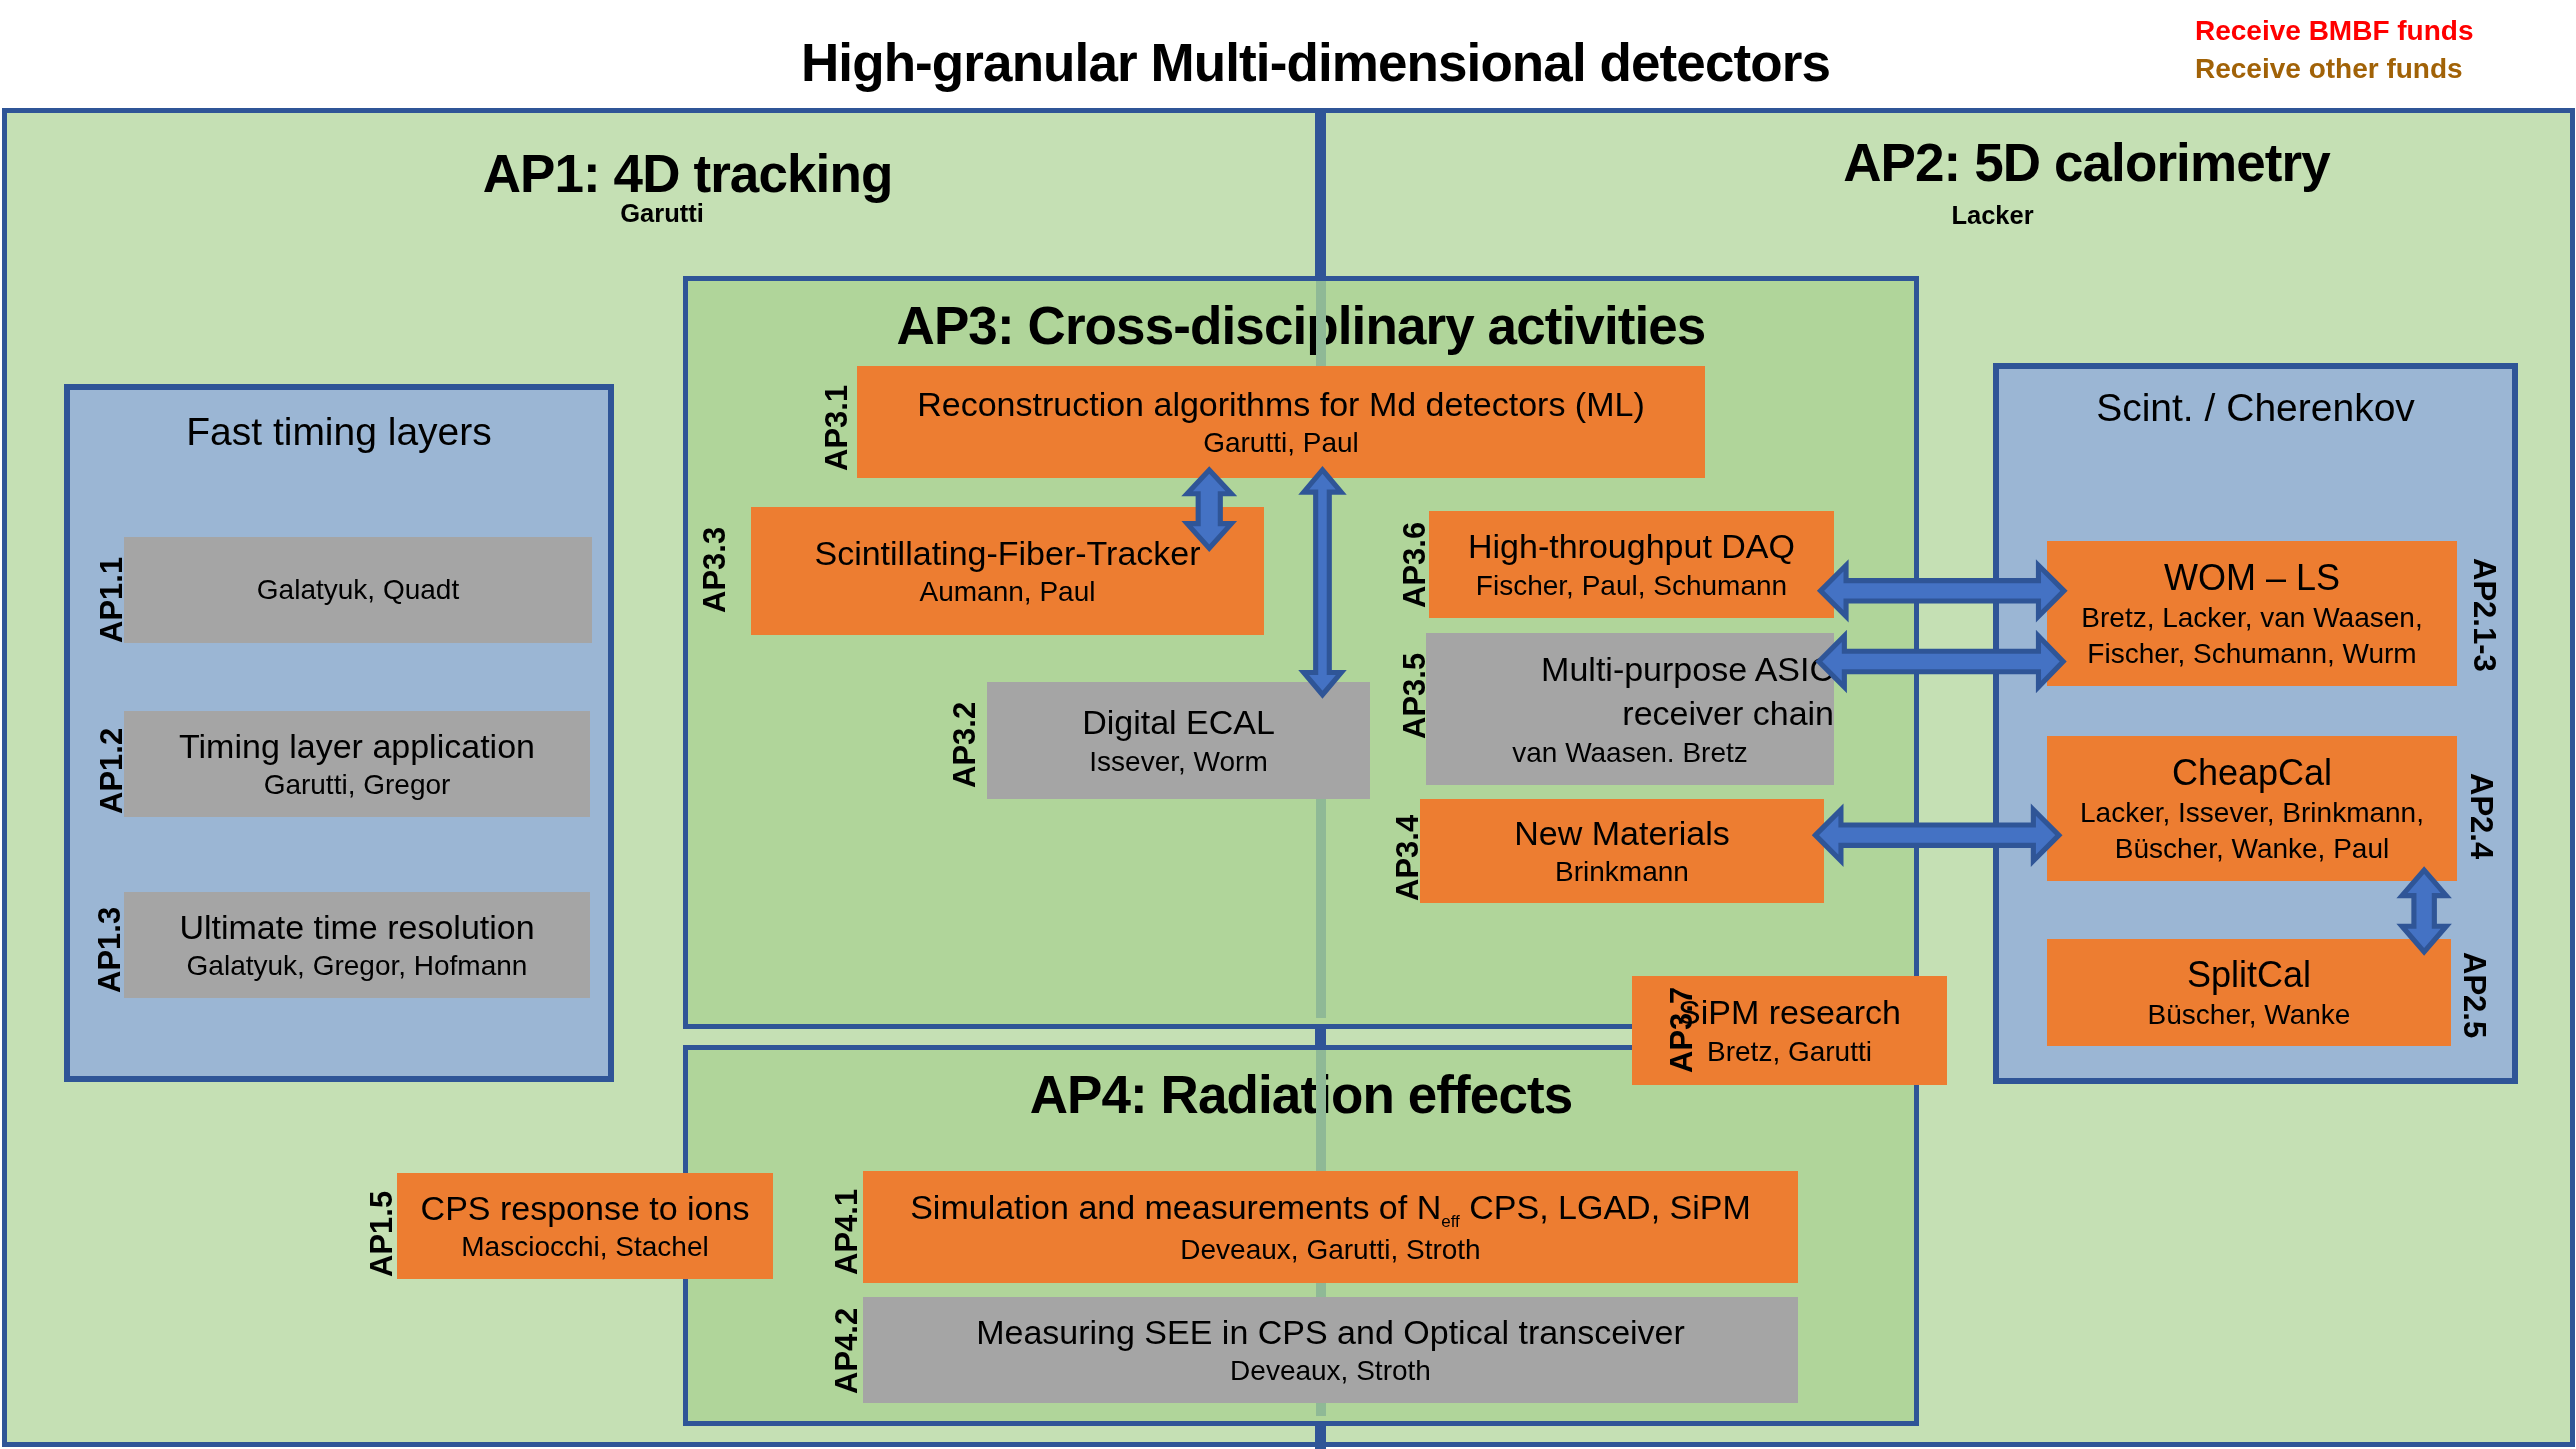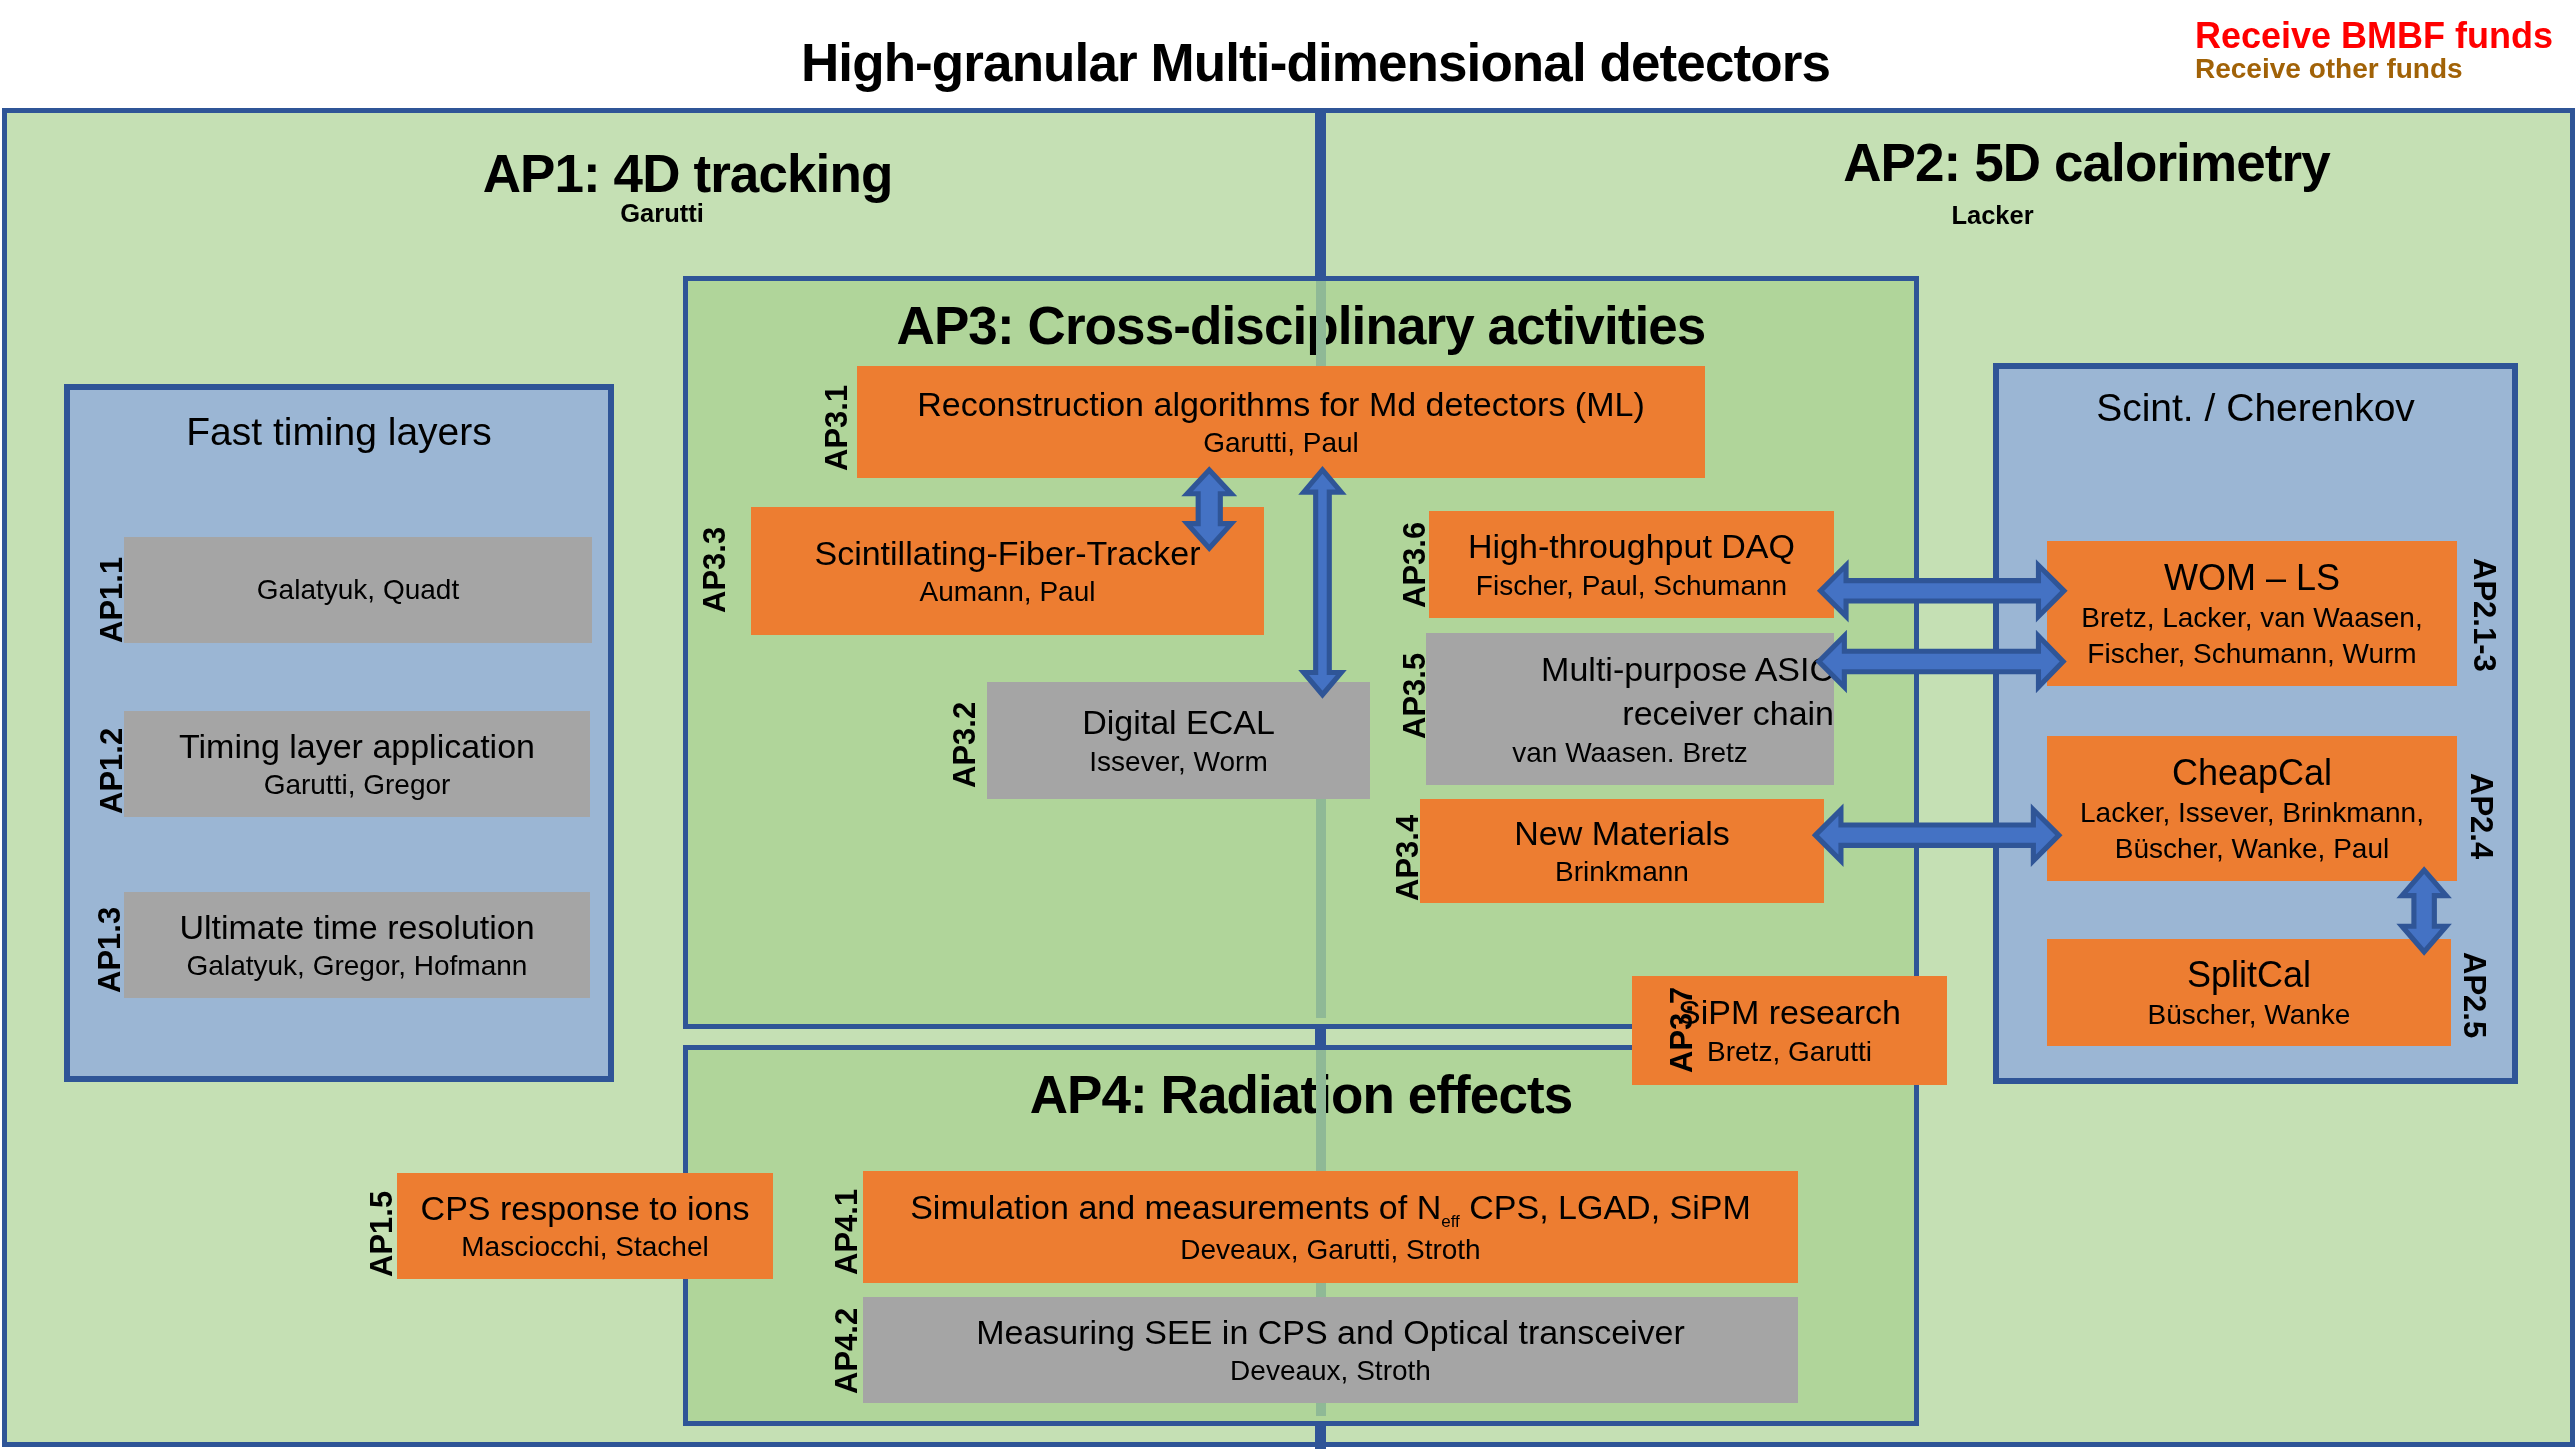--- a/index.html
+++ b/index.html
@@ -1,20 +1,20 @@
 <!DOCTYPE html>
 <html style="font-size:13.6px"><head>
 <meta charset="utf-8">
 <style>
   html, body { margin:0; padding:0; }
   body { width:2576px; height:1449px; position:relative; background:#ffffff; overflow:hidden;
          font-family:"Liberation Sans", "DejaVu Sans", sans-serif; color:#000; }
   .abs { position:absolute; }
   .title { left:0; width:2631px; top:32px; text-align:center; font-size:53px; font-weight:bold; letter-spacing:-0.9px; }
-  .legend-bmbf { left:2195px; top:15.3px; font-size:36px; font-weight:bold; color:#ff0000;text-align:right; }
+  .legend-bmbf { left:2195px; top:15.3px; font-size:28px; font-weight:bold; color:#ff0000;text-align:right; }
   .legend-other { left:2195px; top:53px; font-size:28px; font-weight:bold; color:#a16207; }
 
   .outer { left:1.7px; top:108px; width:2563px; height:1329px; background:#c5e0b4; border:5.1px solid #2f5597; }
   .divider { left:1315px; top:108px; width:11px; height:1341px; background:#2f5597; }
   .divider-faint { left:1316px; width:10.2px; background:#8fb996; }
 
   .ap-heading { font-weight:bold; font-size:53px; text-align:center; letter-spacing:-0.9px; }
   .ap-lead { font-weight:bold; font-size:25.5px; text-align:center; }
 
   .ap3 { left:683px; top:276px; width:1226px; height:743px; background:#b0d59a; border:5.1px solid #2f5597; }

